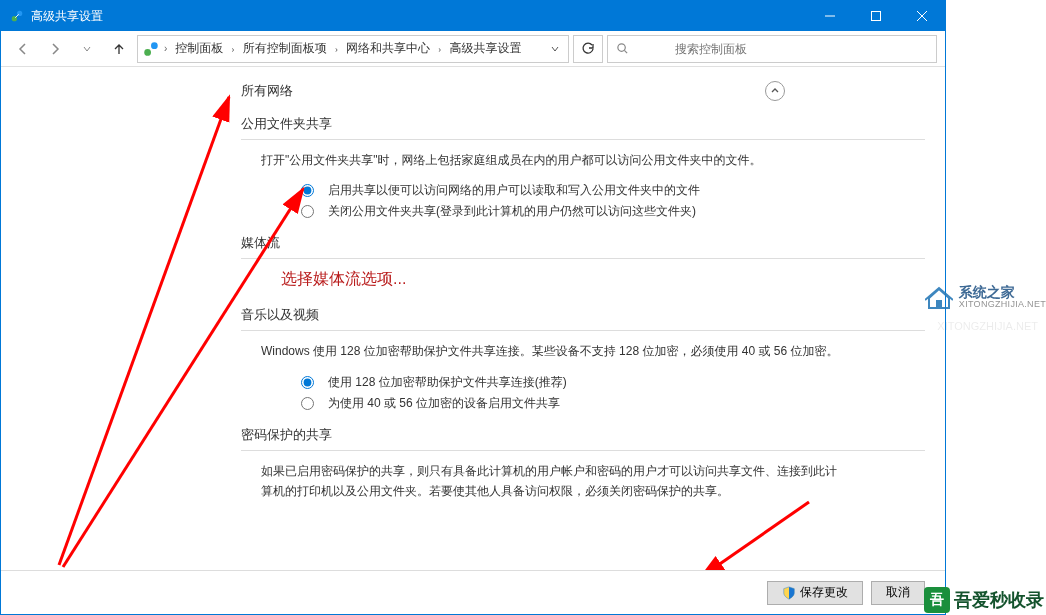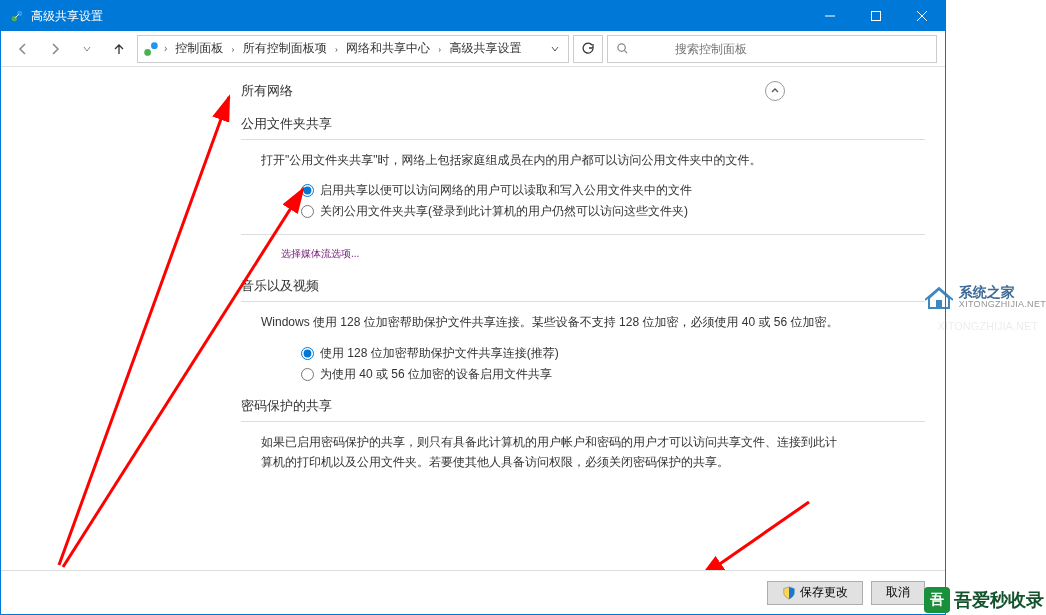--- a/index.html
+++ b/index.html
@@ -25,23 +25,23 @@
   .search-box input { border: none; outline: none; flex: 1; font-size: 12px; background: transparent; margin-left: 40px; }
   .content { flex: 1; overflow-y: auto; padding: 10px 20px 10px 20px; position: relative; }
   .inner { max-width: 760px; margin-left: 220px; }
   .section-header { display: flex; align-items: center; justify-content: space-between; padding: 4px 0 8px 0; }
   .section-title { font-size: 13px; }
   .chevron-circle { width: 20px; height: 20px; border: 1px solid #999; border-radius: 50%; display: flex; align-items: center; justify-content: center; color: #555; margin-right: 140px; }
   .subsection-title { font-size: 13px; margin-top: 6px; margin-bottom: 2px; }
   .hr { border: none; border-top: 1px solid #ddd; margin: 6px 0 10px 0; }
   .desc { font-size: 12px; line-height: 1.7; padding-left: 20px; margin-bottom: 10px; max-width: 600px; }
   .radio-group { padding-left: 60px; margin-bottom: 12px; }
-  .radio-row { display: flex; align-items: center; gap: 6px; font-size: 12px; padding: 2px 0; }
+  .radio-row { display: flex; align-items: center; gap: 14px; font-size: 12px; padding: 2px 0; }
   .radio-row input[type="radio"] { width: 13px; height: 13px; accent-color: #0078d7; }
-  .link { color: #701a75; font-size: 10px; padding-left: 40px; cursor: pointer; display: inline-block; margin-bottom: 10px; }
+  .link { color: #b91c1c; font-size: 16px; padding-left: 40px; cursor: pointer; display: inline-block; margin-bottom: 10px; }
   .footer { height: 44px; border-top: 1px solid #ddd; display: flex; align-items: center; justify-content: flex-end; padding: 0 20px; gap: 8px; }
   .btn { height: 24px; padding: 0 14px; border: 1px solid #adadad; background: #e1e1e1; font-size: 12px; display: inline-flex; align-items: center; gap: 4px; cursor: pointer; }
   .shield { width: 14px; height: 14px; }
   
   .arrow-svg { position: absolute; top: 0; left: 0; pointer-events: none; }
   
   .watermark-right { position: absolute; right: 0; top: 285px; display: flex; align-items: flex-end; gap: 6px; opacity: 0.9; }
   .wm-house { width: 28px; height: 24px; }
   .wm-text { display: flex; flex-direction: column; line-height: 1.1; }
   .wm-cn { font-size: 14px; font-weight: bold; color: #2a5a8a; }
@@ -166,20 +166,21 @@
           <input type="radio" name="pub" checked="" style="">
           <span>启用共享以便可以访问网络的用户可以读取和写入公用文件夹中的文件</span>
         </label>
         <label class="radio-row">
           <input type="radio" name="pub" style="">
           <span>关闭公用文件夹共享(登录到此计算机的用户仍然可以访问这些文件夹)</span>
         </label>
       </div>
 
       
+      <div class="subsection-title">媒体流</div>
       <hr class="hr">
       <span class="link">选择媒体流选项...</span>
 
       
       <div class="subsection-title">音乐以及视频</div>
       <hr class="hr">
       <div class="desc">Windows 使用 128 位加密帮助保护文件共享连接。某些设备不支持 128 位加密，必须使用 40 或 56 位加密。</div>
       <div class="radio-group">
         <label class="radio-row">
           <input type="radio" name="enc" checked="" style="">

